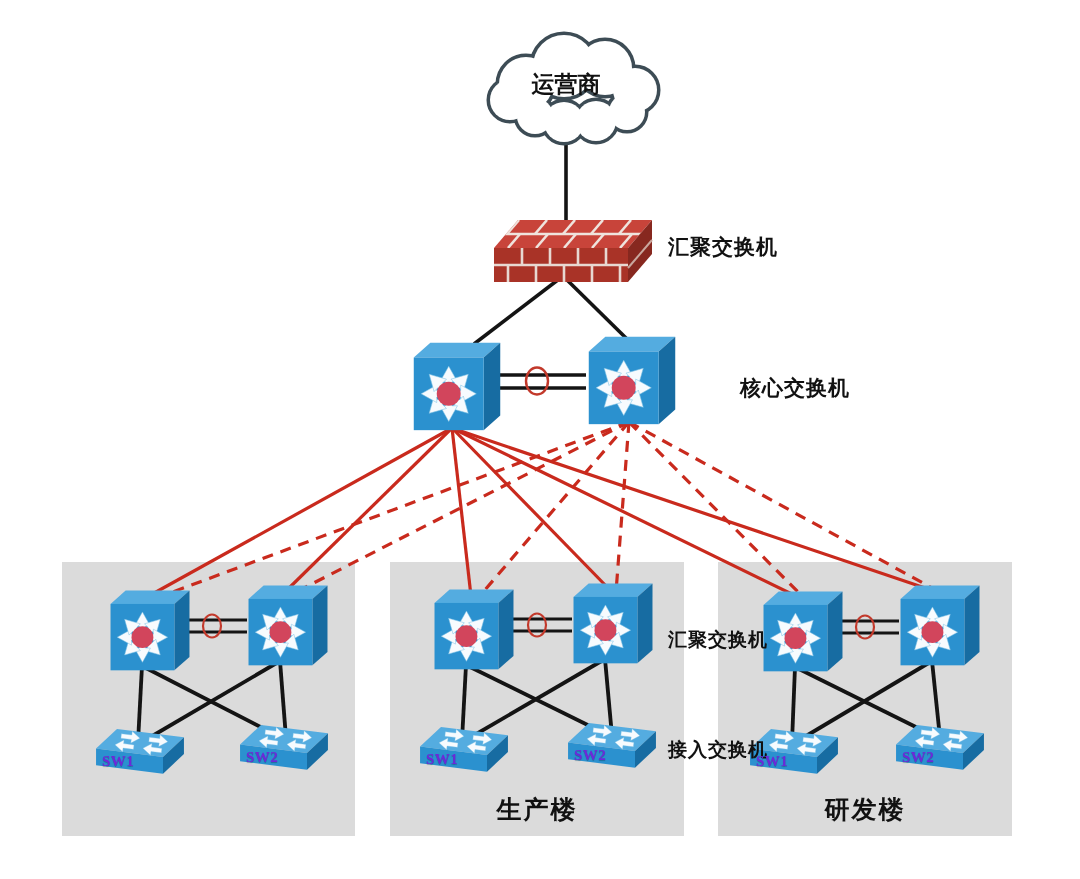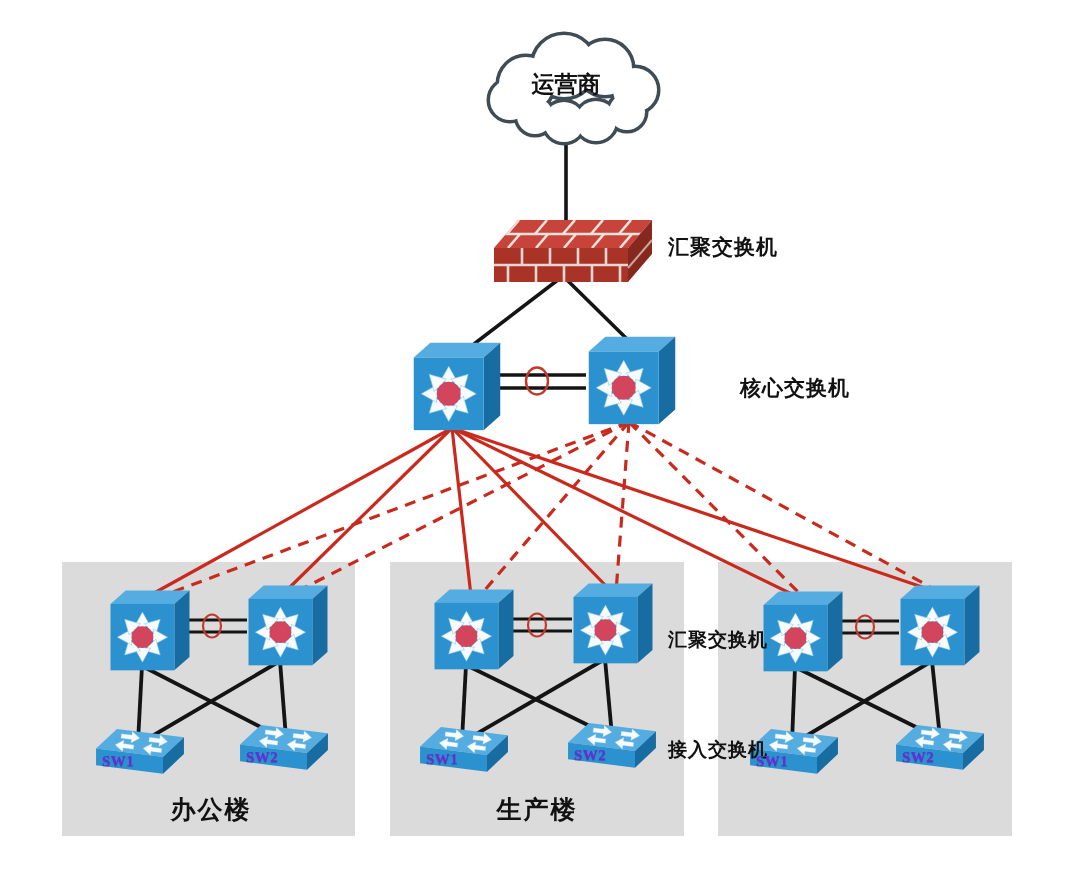--- a/index.html
+++ b/index.html
@@ -213,22 +213,22 @@
   <div class="lbl center cloud-label" style="left:498px;top:72px;width:136px;">运营商</div>
 
   <div class="lbl fw-label" style="left:668px;top:235px;width:160px;">汇聚交换机</div>
 
   <div class="lbl core-label" style="left:740px;top:376px;width:160px;">核心交换机</div>
 
   <div class="lbl center side-label" style="left:656px;top:629px;width:124px;">汇聚交换机</div>
 
   <div class="lbl center side-label" style="left:656px;top:739px;width:124px;">接入交换机</div>
 
-  <div class="lbl center bldg-label" style="left:145px;top:796px;width:132px;">办公楼</div>
   <div class="lbl center bldg-label" style="left:471px;top:796px;width:132px;">生产楼</div>
+  <div class="lbl center bldg-label" style="left:799px;top:796px;width:132px;">研发楼</div>
 
   <div class="sw-label" style="left:102px;top:753px;">SW1</div>
   <div class="sw-label" style="left:246px;top:749px;">SW2</div>
   <div class="sw-label" style="left:426px;top:751px;">SW1</div>
   <div class="sw-label" style="left:574px;top:747px;">SW2</div>
   <div class="sw-label" style="left:756px;top:753px;">SW1</div>
   <div class="sw-label" style="left:902px;top:749px;">SW2</div>
 
 </div>
 

